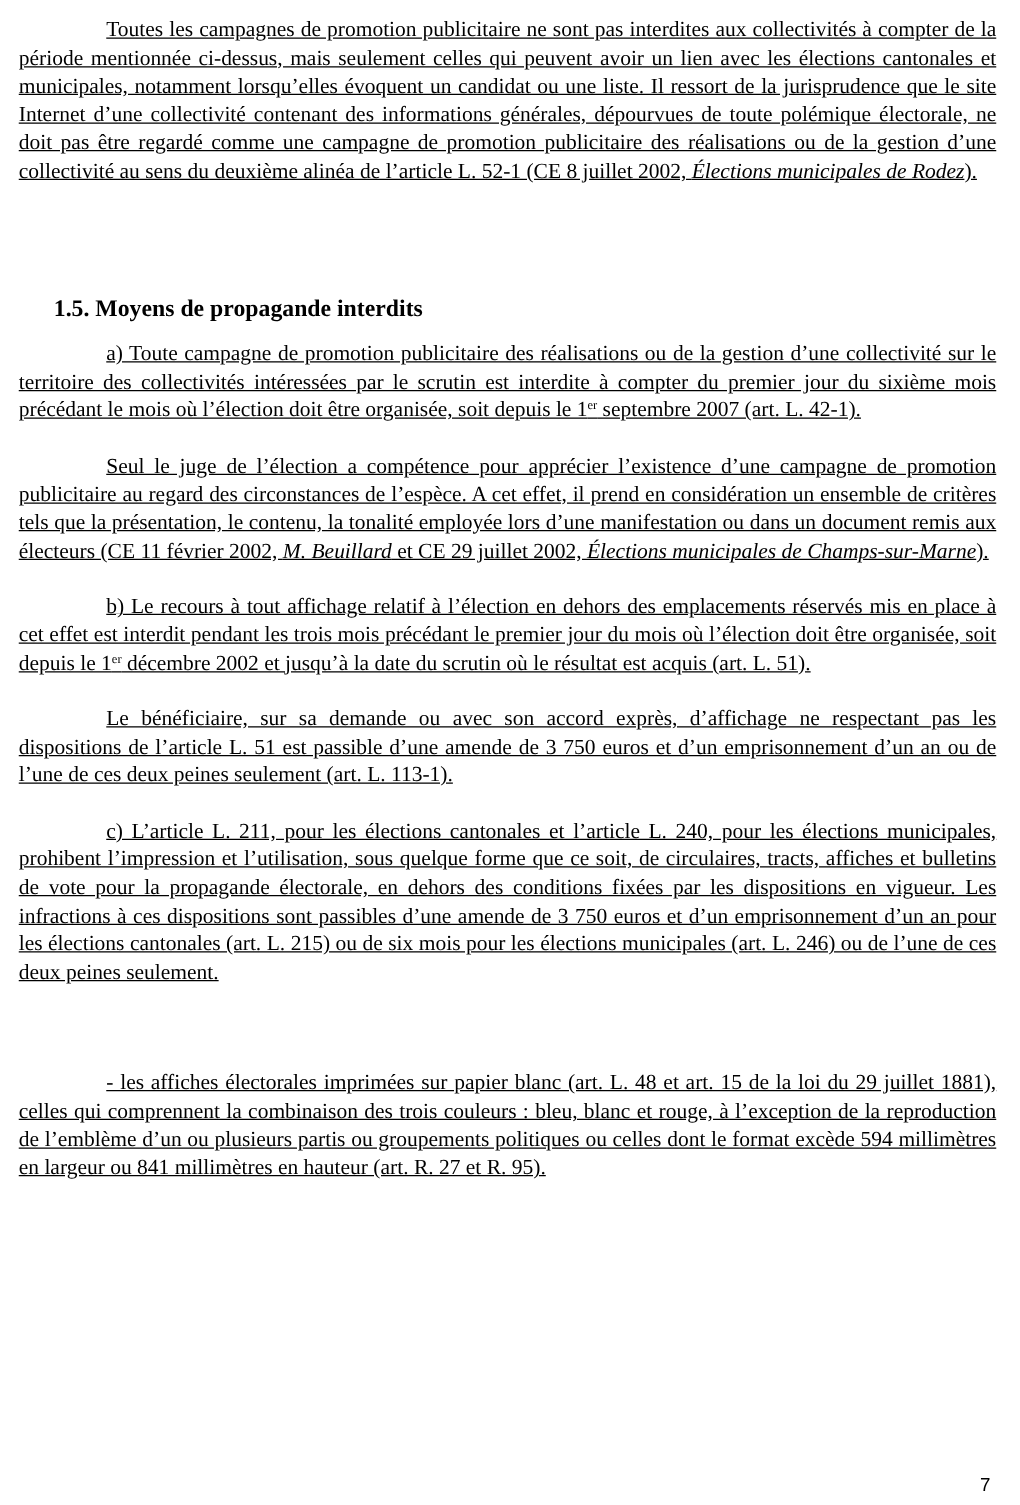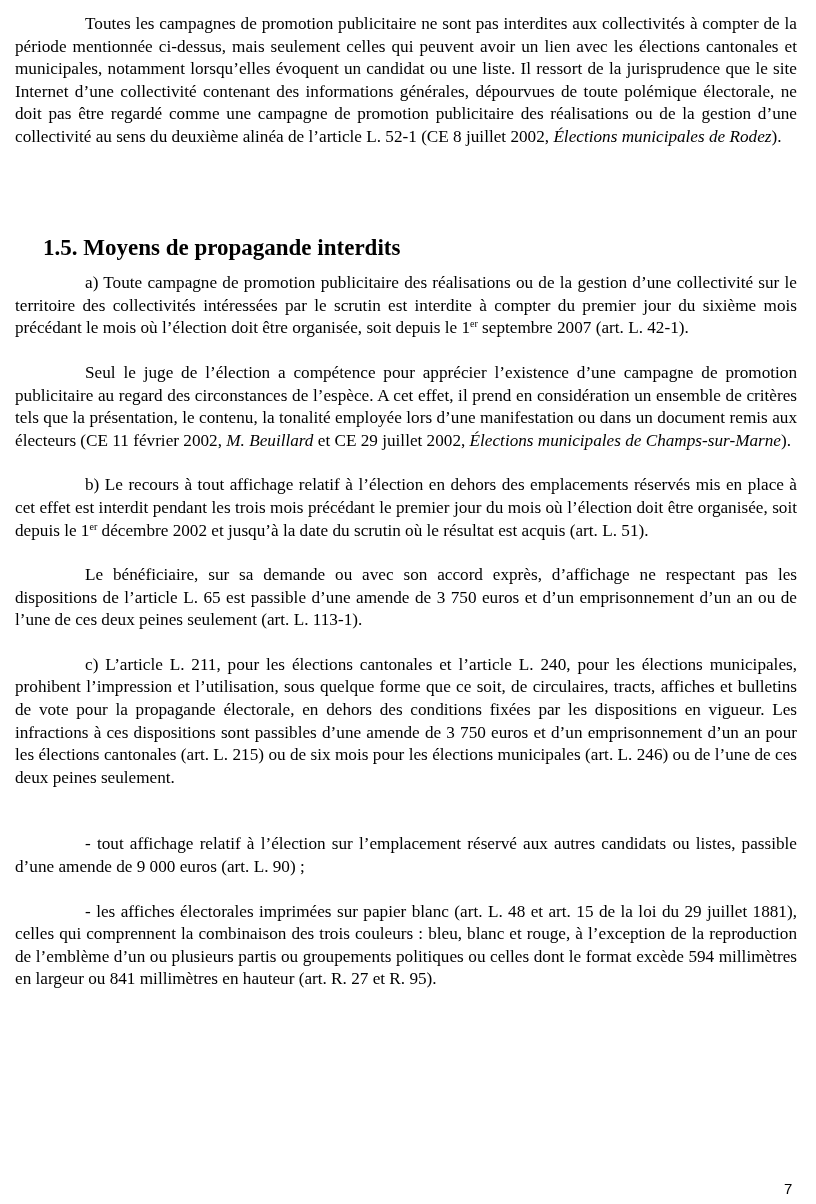--- a/index.html
+++ b/index.html
@@ -20,23 +20,24 @@
       left: 15px;
       top: 8px;
       width: 782px;
     }
     .para {
       font-size: 17.2px;
       line-height: 22.6px;
       text-align: justify;
       text-indent: 70px;
       margin: 0;
+      text-decoration: underline;
     }
     .heading {
-      font-size: 23px;
+      font-size: 19px;
       line-height: 22.6px;
       font-weight: bold;
       margin: 0;
       padding-left: 28px;
     }
     sup {
       font-size: 10px;
       line-height: 0;
       vertical-align: 6px;
     }
@@ -69,32 +70,31 @@
   <div class="gap"></div>
 
   <p class="para"><span>Seul le juge de l’élection a compétence pour apprécier l’existence d’une campagne de promotion publicitaire au regard des circonstances de l’espèce. A cet effet, il prend en considération un ensemble de critères tels que la présentation, le contenu, la tonalité employée lors d’une manifestation ou dans un document remis aux électeurs (CE 11 février 2002, </span><em>M. Beuillard</em><span> et CE 29 juillet 2002, </span><em>Élections municipales de Champs-sur-Marne</em><span>).</span></p>
 
   <div class="gap"></div>
 
   <p class="para"><span>b) Le recours à tout affichage relatif à l’élection en dehors des emplacements réservés mis en place à cet effet est interdit pendant les trois mois précédant le premier jour du mois où l’élection doit être organisée, soit depuis le 1</span><sup>er</sup><span> décembre 2002 et jusqu’à la date du scrutin où le résultat est acquis (art. L. 51).</span></p>
 
   <div class="gap"></div>
 
-  <p class="para">Le bénéficiaire, sur sa demande ou avec son accord exprès, d’affichage ne respectant pas les dispositions de l’article L. 65 est passible d’une amende de 3 750 euros et d’un emprisonnement d’un an ou de l’une de ces deux peines seulement (art. L. 113-1).</p>
+  <p class="para">Le bénéficiaire, sur sa demande ou avec son accord exprès, d’affichage ne respectant pas les dispositions de l’article L. 51 est passible d’une amende de 3 750 euros et d’un emprisonnement d’un an ou de l’une de ces deux peines seulement (art. L. 113-1).</p>
 
   <div class="gap"></div>
 
   <p class="para">c) L’article L. 211, pour les élections cantonales et l’article L. 240, pour les élections municipales, prohibent l’impression et l’utilisation, sous quelque forme que ce soit, de circulaires, tracts, affiches et bulletins de vote pour la propagande électorale, en dehors des conditions fixées par les dispositions en vigueur. Les infractions à ces dispositions sont passibles d’une amende de 3 750 euros et d’un emprisonnement d’un an pour les élections cantonales (art. L. 215) ou de six mois pour les élections municipales (art. L. 246) ou de l’une de ces deux peines seulement.</p>
 
   <div class="gap"></div>
 
 
   <div class="gap"></div>
 
-  <p class="para">- tout affichage relatif à l’élection sur l’emplacement réservé aux autres candidats ou listes, passible d’une amende de 9 000 euros (art. L. 90) ;</p>
 
   <div class="gap"></div>
 
   <p class="para">- les affiches électorales imprimées sur papier blanc (art. L. 48 et art. 15 de la loi du 29 juillet 1881), celles qui comprennent la combinaison des trois couleurs : bleu, blanc et rouge, à l’exception de la reproduction de l’emblème d’un ou plusieurs partis ou groupements politiques ou celles dont le format excède 594 millimètres en largeur ou 841 millimètres en hauteur (art. R. 27 et R. 95).</p>
 
 </div>
 
 <div class="page-number">7</div>
 
 </body></html>

